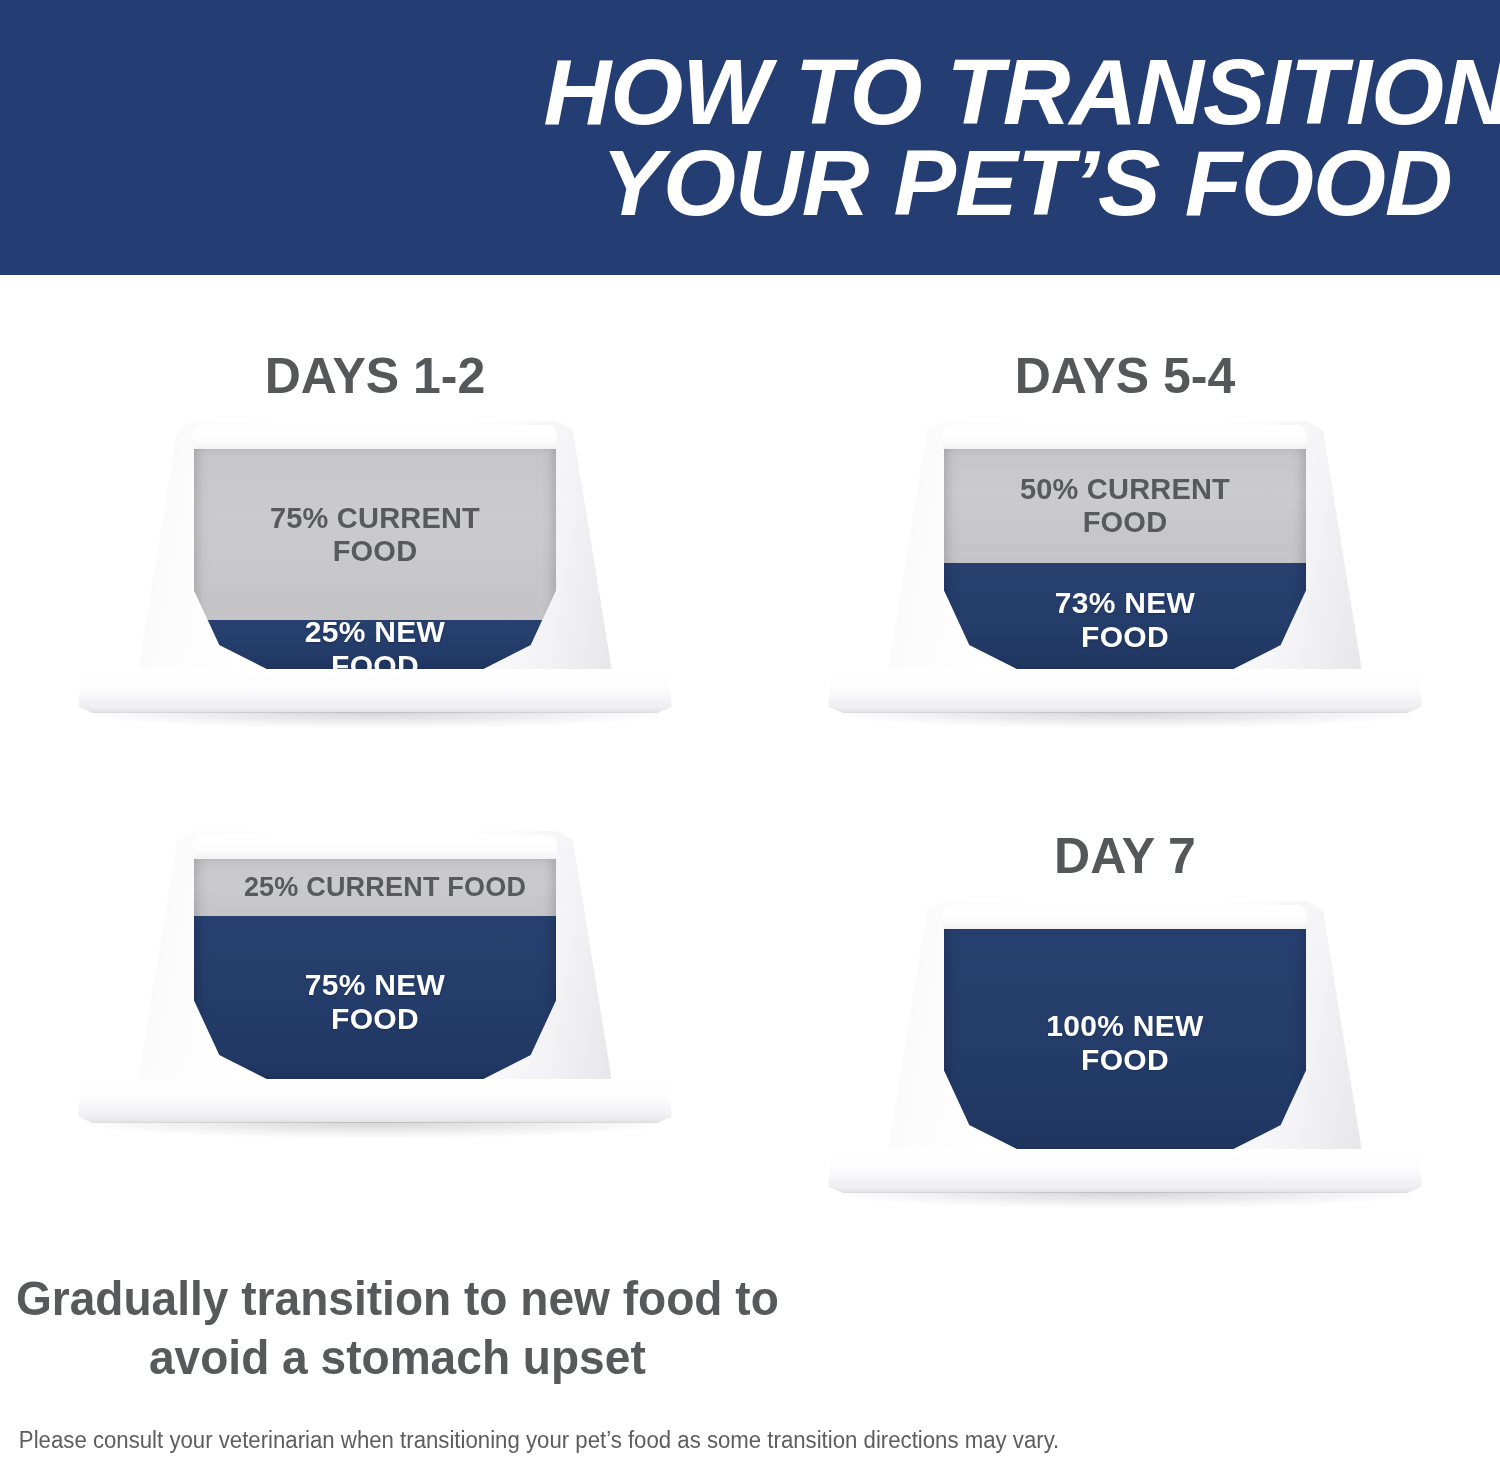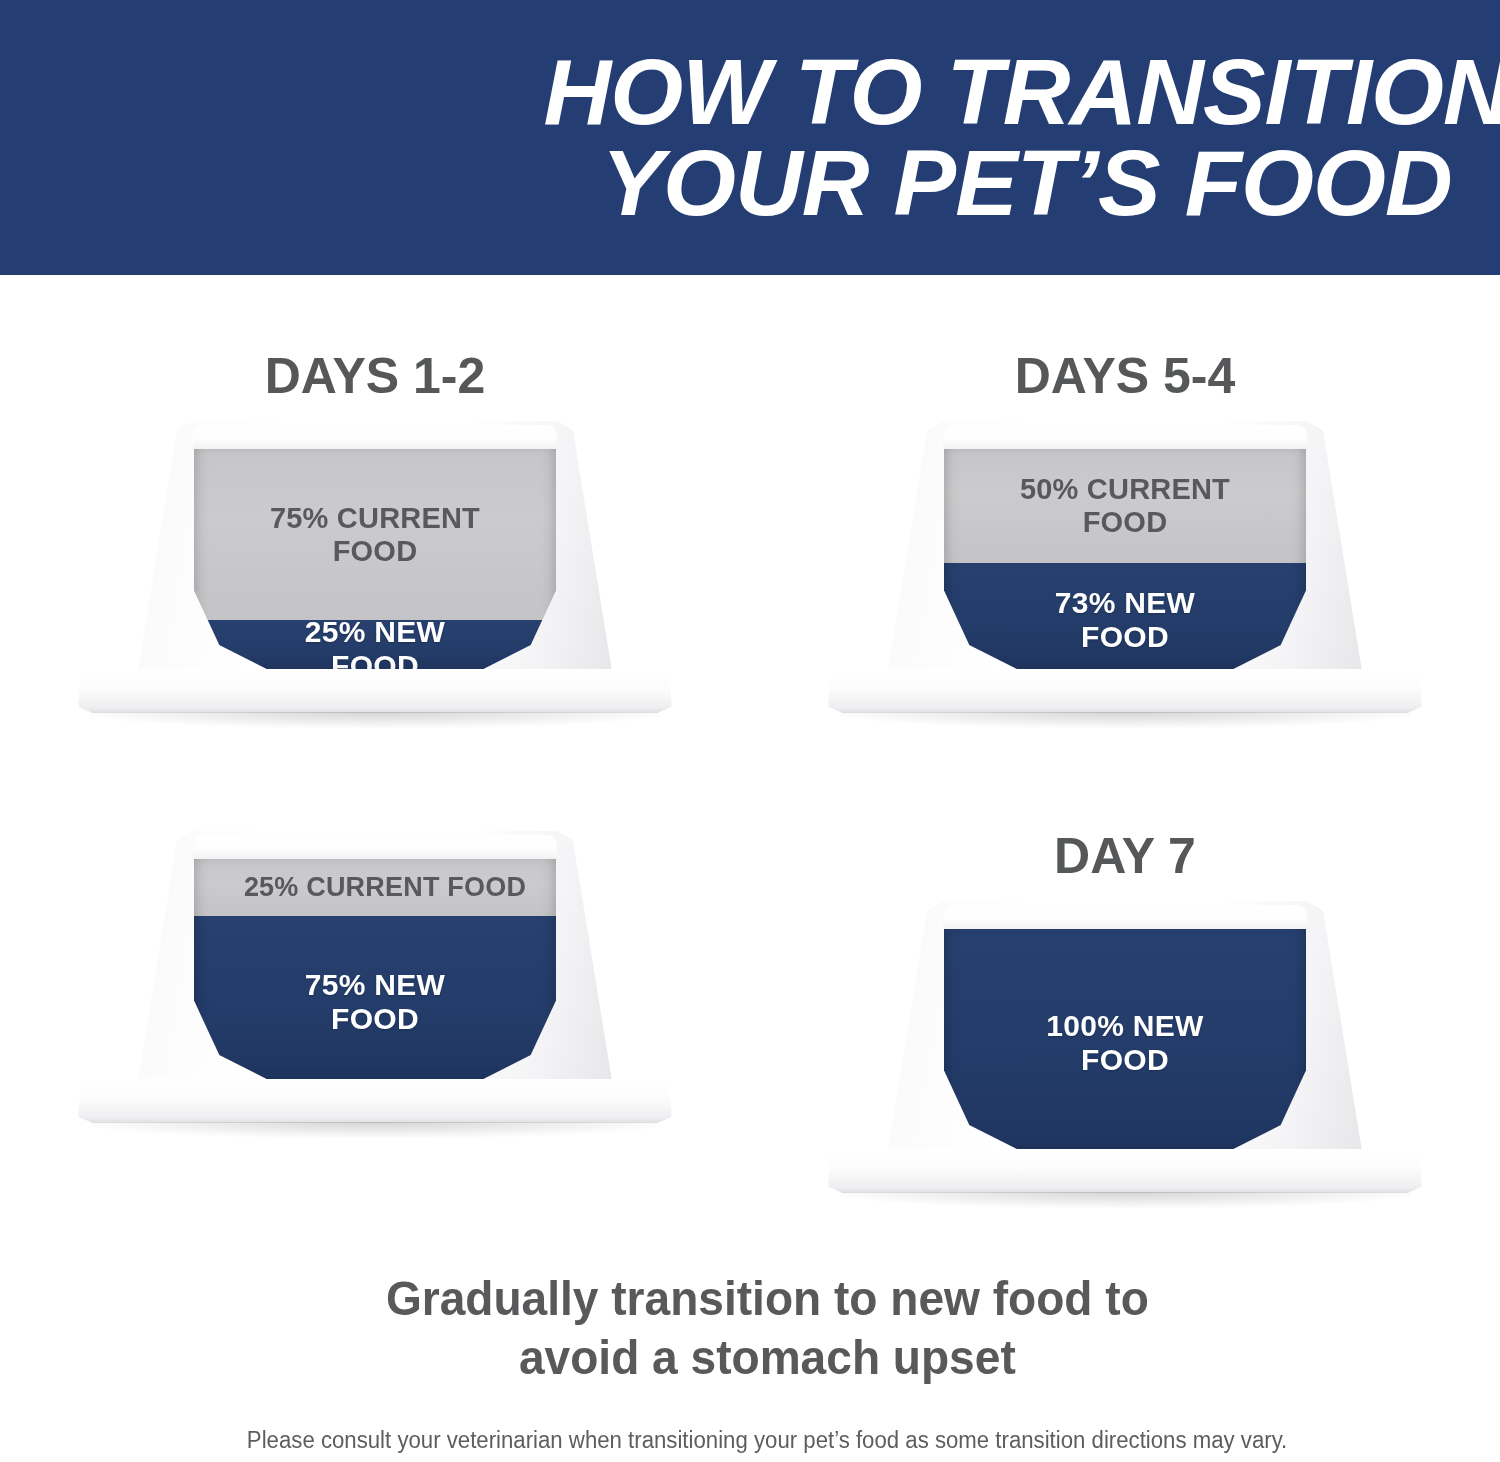--- a/index.html
+++ b/index.html
@@ -195,22 +195,21 @@
   }
 
   
   .footer {
     position: absolute;
     left: 0;
     top: 1270px;
     width: 1500px;
     display: flex;
     flex-direction: column;
-    align-items: center;
-    padding-left: 35px;
+    align-items: flex-start;
   }
   .footer-headline {
     color: #58595B;
     font-size: 48px;
     font-weight: 700;
     line-height: 1.22;
     text-align: center;
     transform: scaleX(0.96);
   }
   .footer-headline .l2 { display: block; }

